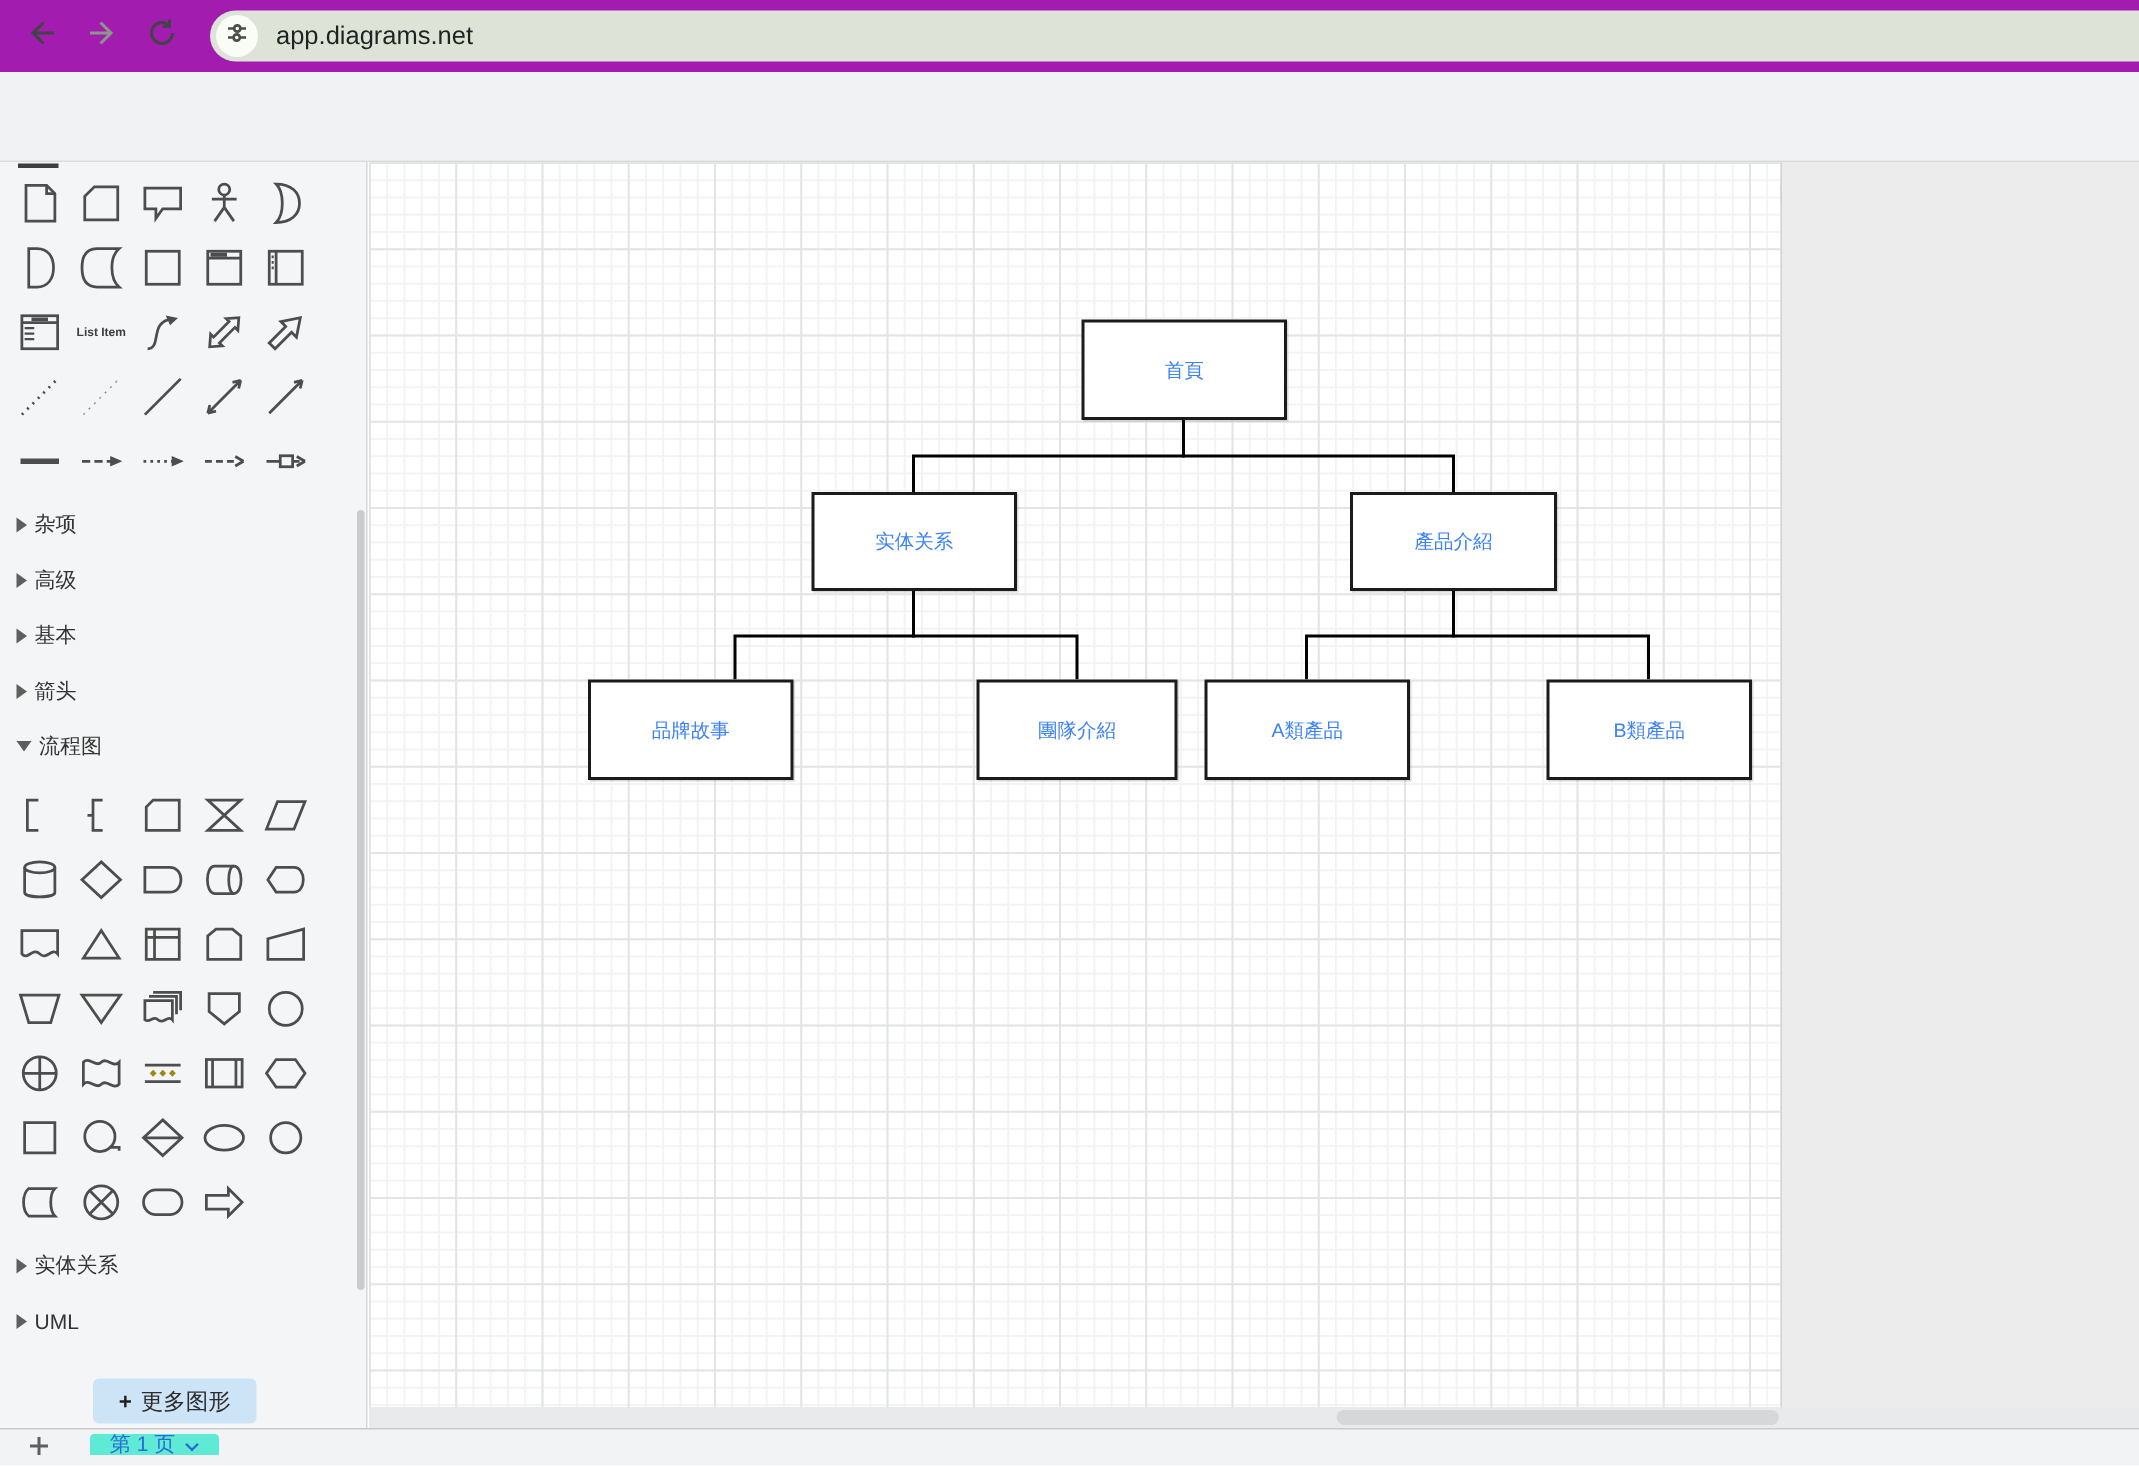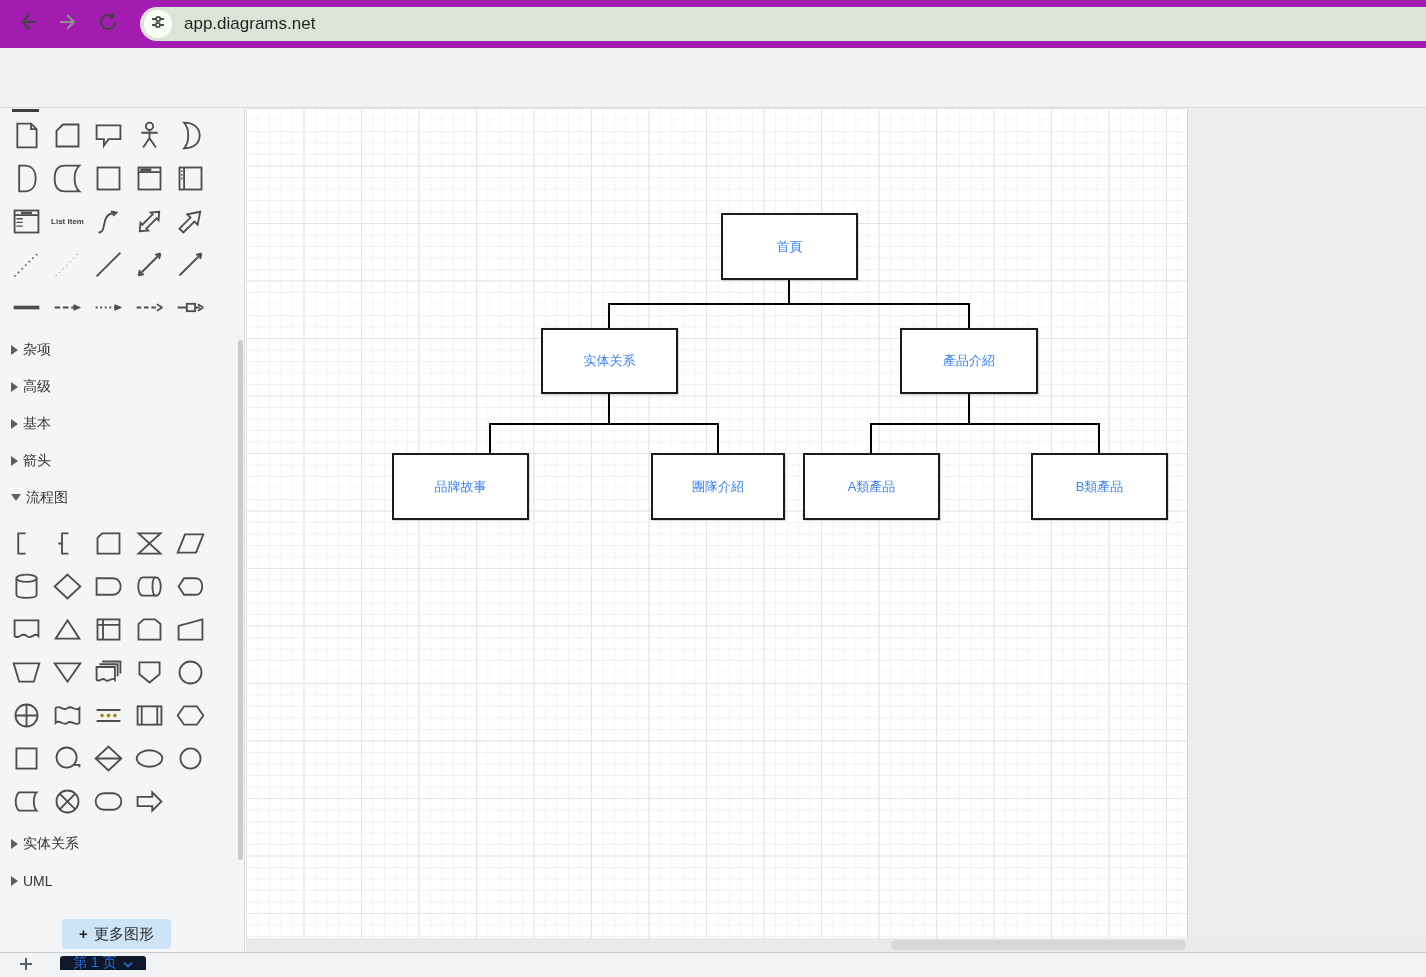--- a/index.html
+++ b/index.html
@@ -81,21 +81,21 @@
   .hscroll-thumb { position:absolute; left:645px; top:2px; width:295px;
     height:10px; background:#d5d7d9; border-radius:5px; cursor:grab; }
 
   
   .footer { position:absolute; left:0; top:952px; width:1426px; height:25px;
     background:#f1f3f4; border-top:1px solid #c9cbcd; }
   .page-add { position:absolute; left:14px; top:1px; width:24px; height:24px;
     display:flex; align-items:center; justify-content:center; cursor:pointer; }
   .page-add svg { stroke:#5b6065; stroke-width:2; fill:none; }
   .page-tab { position:absolute; left:60px; top:3px; height:14px; min-width:86px;
-    background:#0f172a; border-radius:3px 3px 0 0; display:flex; gap:6px;
+    background:#5eead4; border-radius:3px 3px 0 0; display:flex; gap:6px;
     align-items:center; justify-content:center; font-size:14px; color:#2a6bd4;
     cursor:pointer; padding:0 8px; }
   .page-tab svg { stroke:#2a6bd4; stroke-width:1.6; fill:none; }
 </style>
 </head>
 <body>
 
 <div class="app">
 
   <div class="browser-bar">

